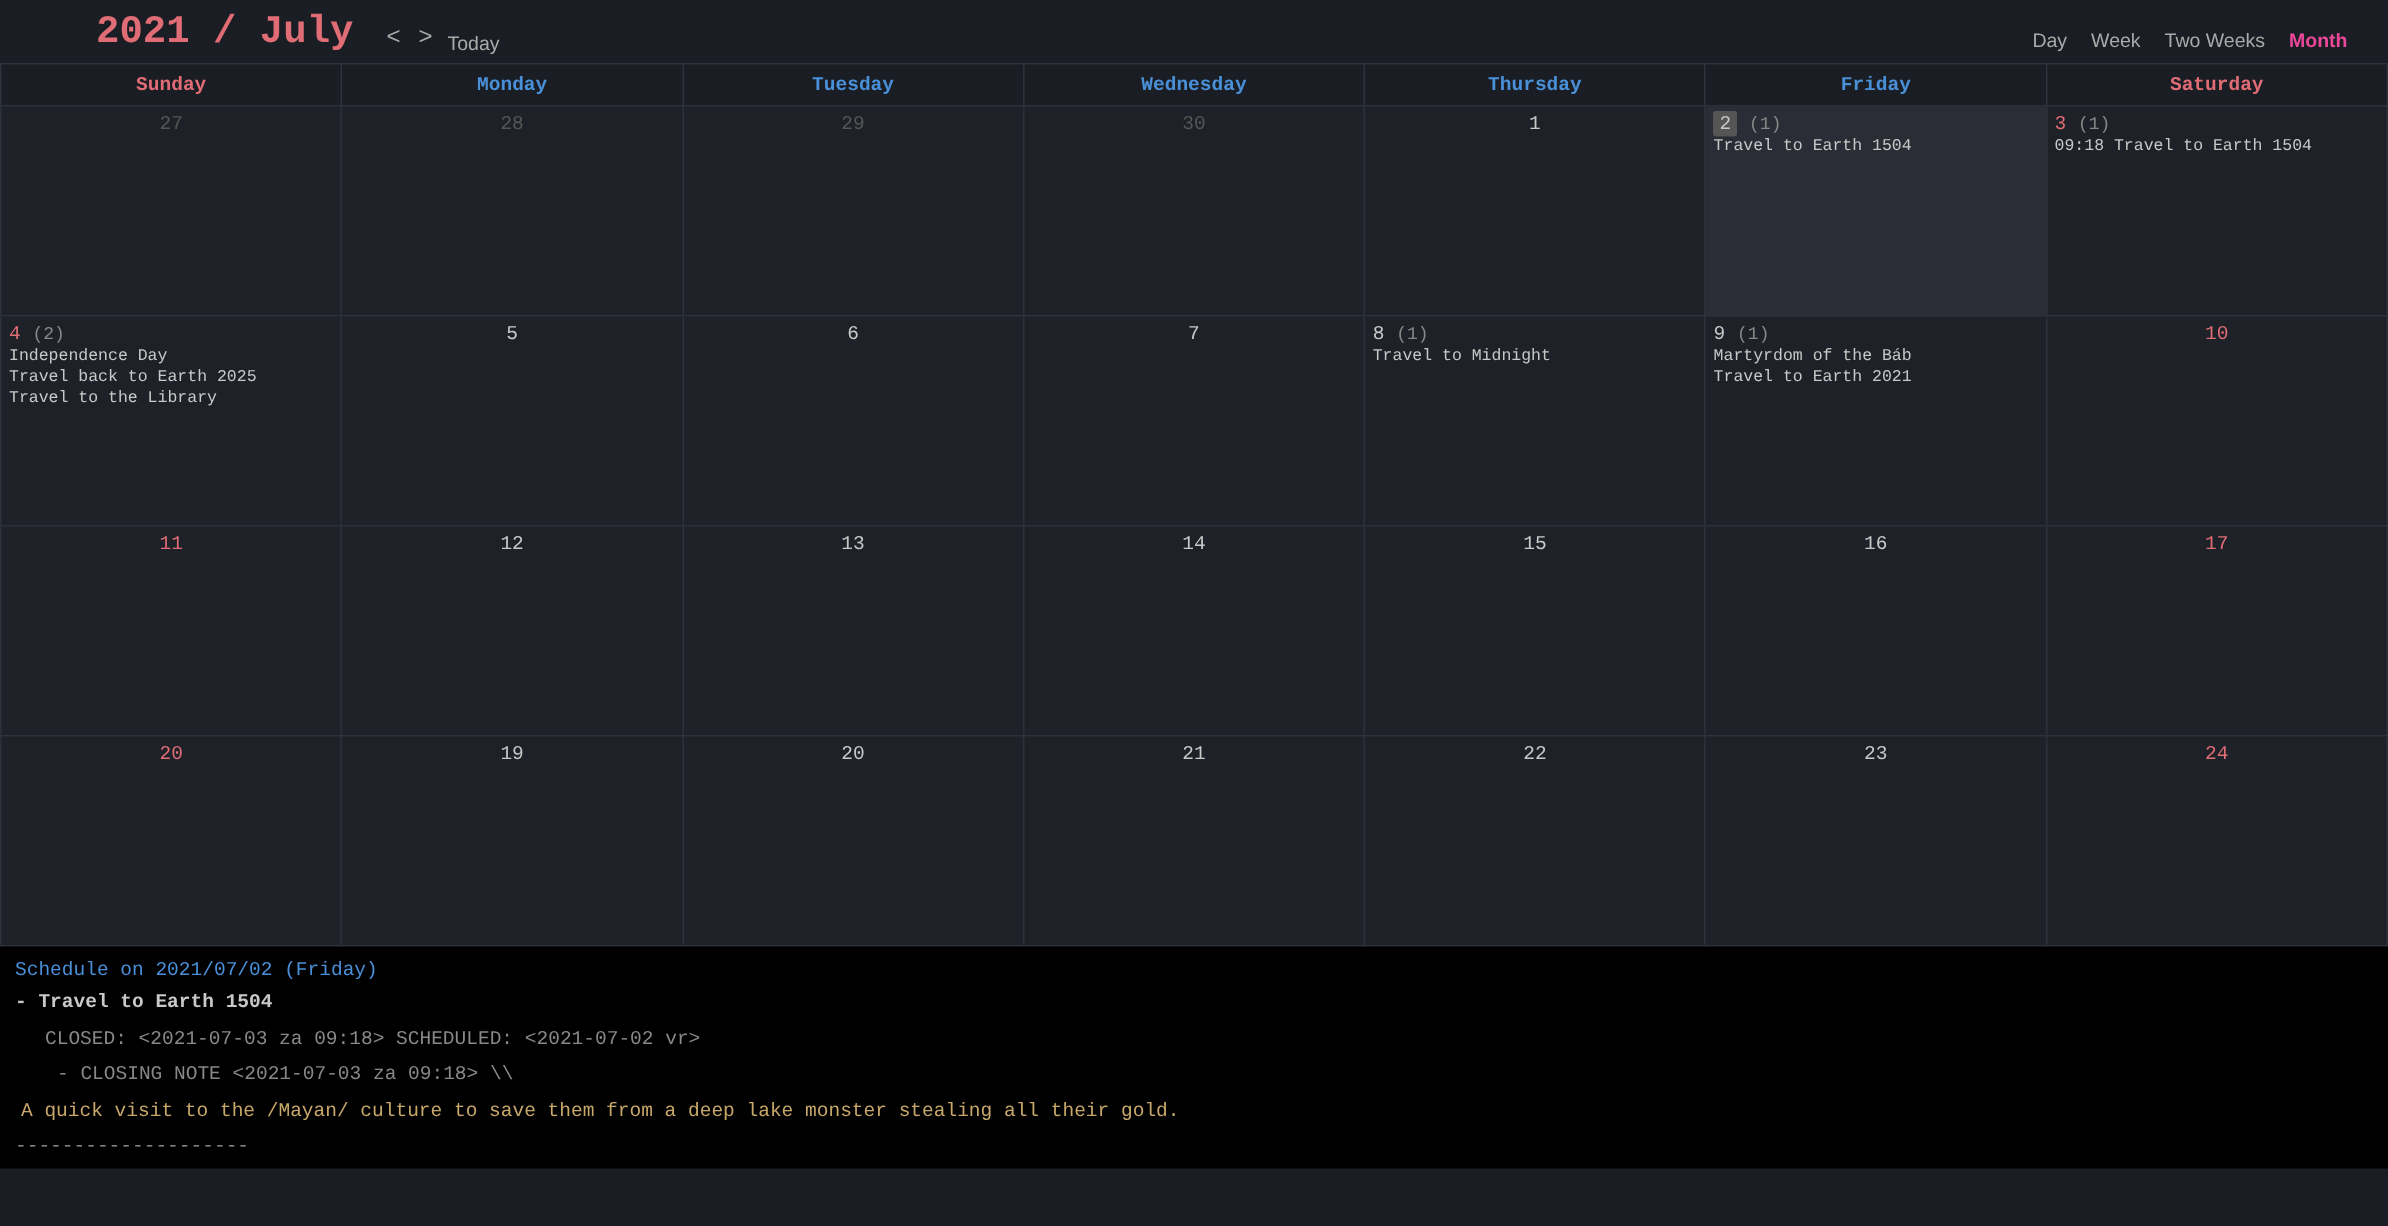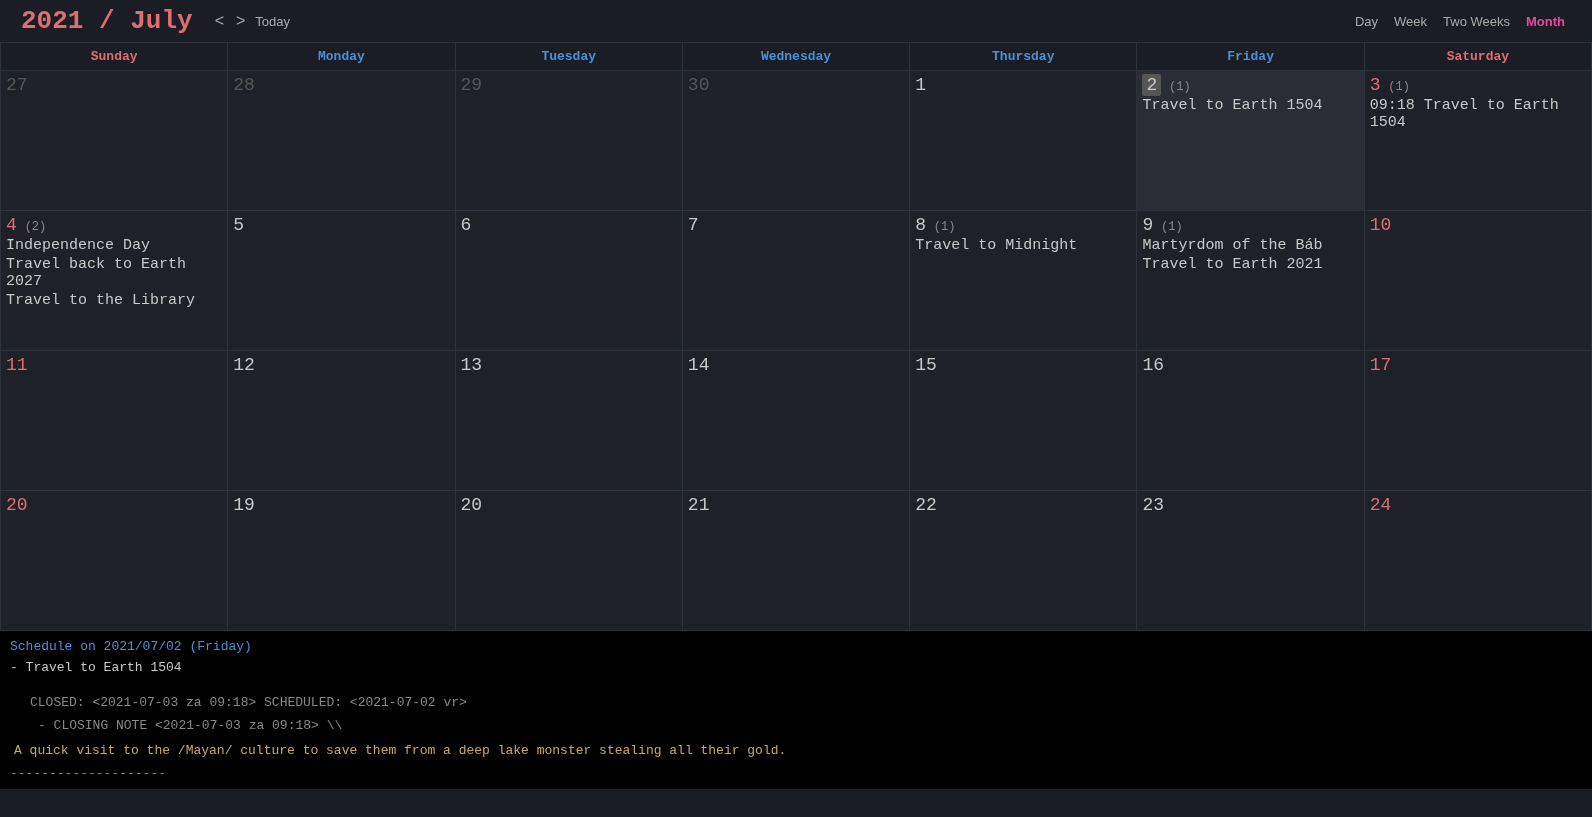--- a/index.html
+++ b/index.html
@@ -5,23 +5,24 @@
     * { box-sizing: border-box; margin: 0; padding: 0; }
     body {
       background-color: #1a1e24;
       color: #c8c8c8;
       font-family: 'Courier New', Courier, monospace;
       font-size: 13px;
       min-height: 817px;
     }
     #header {
       display: flex;
-      align-items: center;
+      align-items: flex-end;
       padding: 6px 21px;
       background: #1a1e24;
+      margin-left: 43px;
     }
     #title {
       font-size: 26px;
       font-weight: bold;
       color: #4a90d9;
       margin-right: 16px;
     }
     #title span {
       color: #e06c75;
     }
@@ -78,30 +79,31 @@
       padding: 4px 5px;
       height: 140px;
       width: calc(100% / 7);
       background: #1e2228;
     }
     .cal-cell.other-month .day-num {
       color: #555;
     }
     .day-num {
       color: #c8c8c8;
-      font-size: 18px;
+      font-size: 13px;
+      text-align: center;
     }
     .day-num.weekend { color: #e06c75; }
     .day-num.today {
       background: #555;
       padding: 1px 4px;
       border-radius: 2px;
     }
     .event {
-      font-size: 15px;
+      font-size: 11px;
       margin-top: 2px;
       color: #c8c8c8;
     }
     .event.holiday { color: #c8c8c8; }
     .day-badge {
       color: #888;
       font-size: 12px;
     }
     
     #schedule-section {
@@ -110,21 +112,22 @@
       font-family: 'Courier New', Courier, monospace;
       font-size: 13px;
     }
     .schedule-title {
       color: #4a90d9;
       font-size: 13px;
       margin-bottom: 6px;
     }
     .schedule-item-title {
       color: #c8c8c8;
-      margin-bottom: 20px;
+      margin-bottom: 10px;
+      font-weight: bold;
     }
     .schedule-meta {
       color: #888;
       margin-left: 20px;
       margin-bottom: 4px;
     }
     .schedule-closing {
       color: #888;
       margin-left: 28px;
       margin-bottom: 4px;
@@ -211,21 +214,21 @@
       </td>
     </tr>
 
     <tr>
       <td class="cal-cell">
         <div>
           <span class="day-num weekend">4</span>
           <span class="day-badge"> (2)</span>
         </div>
         <div class="event holiday">Independence Day</div>
-        <div class="event">Travel back to Earth 2027</div>
+        <div class="event">Travel back to Earth 2025</div>
         <div class="event">Travel to the Library</div>
       </td>
       <td class="cal-cell">
         <div class="day-num">5</div>
       </td>
       <td class="cal-cell">
         <div class="day-num">6</div>
       </td>
       <td class="cal-cell">
         <div class="day-num">7</div>

